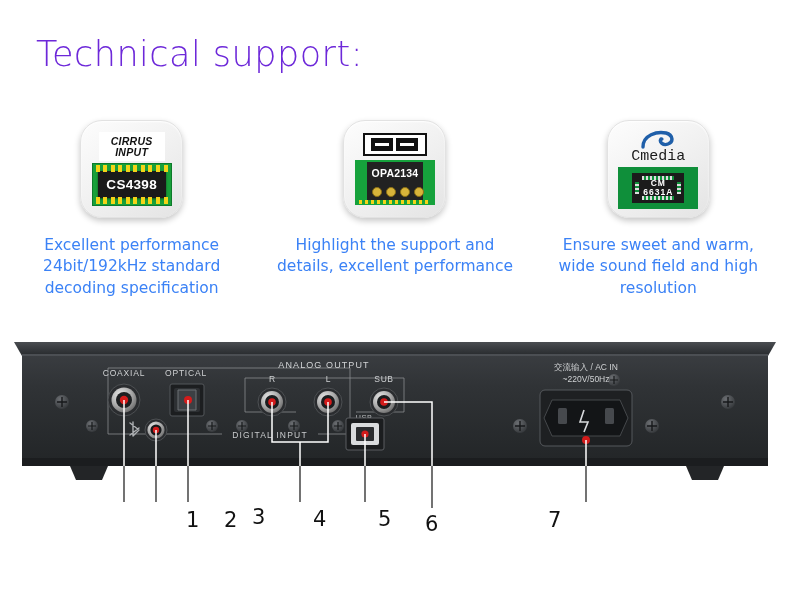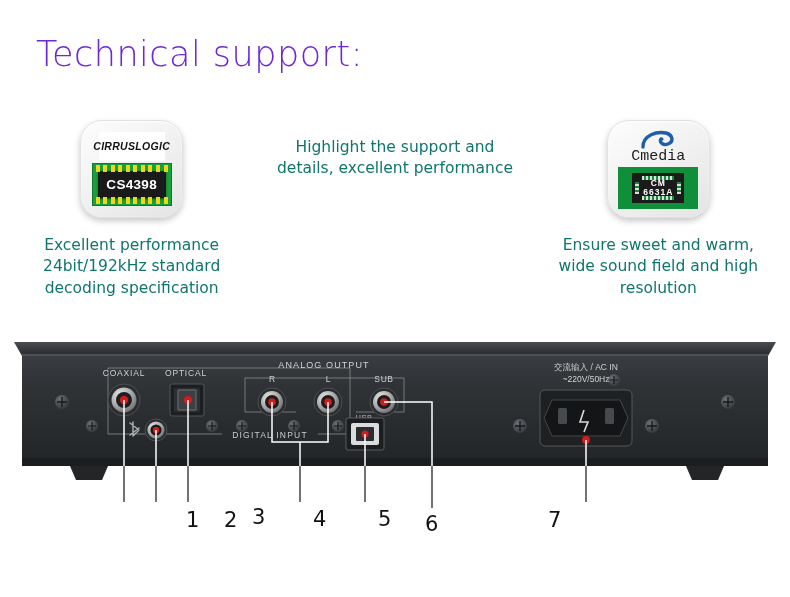--- a/index.html
+++ b/index.html
@@ -35,29 +35,29 @@
     border:1px solid #e2e2e2;
     box-shadow:0 3px 6px rgba(0,0,0,.22), inset 0 1px 2px #fff;
     position:relative;
     display:flex;flex-direction:column;align-items:center;justify-content:center;
     padding:4px 0;box-sizing:border-box;
   }
   .caption{
     margin-top:17px;
     text-align:center;
     font-size:15.5px;line-height:1.38;
-    color:#0f766e;font-weight:400;
+    color:#3b82f6;font-weight:400;
     font-family:"DejaVu Sans","Liberation Sans",sans-serif;
     max-width:250px;
   }
 
   
   .cl-logo{
     width:66px;height:29px;background:#fff;
-    display:flex;flex-direction:row;align-items:center;justify-content:center;
+    display:flex;flex-direction:column;align-items:center;justify-content:center;
     font-style:italic;font-weight:bold;font-size:10.5px;line-height:11px;
     color:#111;letter-spacing:.3px;
   }
   .pcb1{
     width:80px;height:43px;background:#18a03a;margin-top:2px;
     position:relative;display:flex;align-items:center;justify-content:center;
     box-shadow:inset 0 0 0 1px #0d7a2a;
   }
   .pcb1 .chip{
     width:68px;height:27px;background:#1a1a1a;color:#fff;
@@ -139,21 +139,21 @@
 <div class="page">
 
   <div class="title">Technical support:</div>
 
   <div class="features">
 
     <div class="feature">
       <div class="badge">
         <div class="cl-logo">
           <span>CIRRUS</span>
-          <span>LOGIC</span>
+          <span>INPUT</span>
         </div>
         <div class="pcb1">
           <div class="pins top">
             <i></i>
               <i></i>
               <i></i>
               <i></i>
               <i></i>
               <i></i>
               <i></i>
@@ -173,20 +173,38 @@
               <i></i>
               <i></i>
               <i></i>
           </div>
         </div>
       </div>
       <div class="caption" style="max-width:240px">Excellent performance 24bit/192kHz standard decoding specification</div>
     </div>
 
     <div class="feature">
+      <div class="badge">
+        <div class="bb-logo">
+          <b></b>
+          <b></b>
+        </div>
+        <div class="pcb2">
+          <div class="chip">
+            <span>OPA2134</span>
+            <div class="legs">
+              <i></i>
+                <i></i>
+                <i></i>
+                <i></i>
+            </div>
+          </div>
+          <div class="edge"></div>
+        </div>
+      </div>
       <div class="caption" style="max-width:245px">Highlight the support and details, excellent performance</div>
     </div>
 
     <div class="feature">
       <div class="badge">
         <div class="cm-logo">
           <div class="cm-swirl">
             <svg width="34" height="19" viewBox="0 0 34 19">
               <path d="M2 17 C2 5, 16 1, 25 3 C32 5, 33 12, 27 14 C22 16, 18 12, 20 9" fill="none" stroke="#1f5fa9" stroke-width="3.4" stroke-linecap="round"></path>
               <circle cx="21" cy="9" r="1.6" fill="#1f5fa9"></circle>

